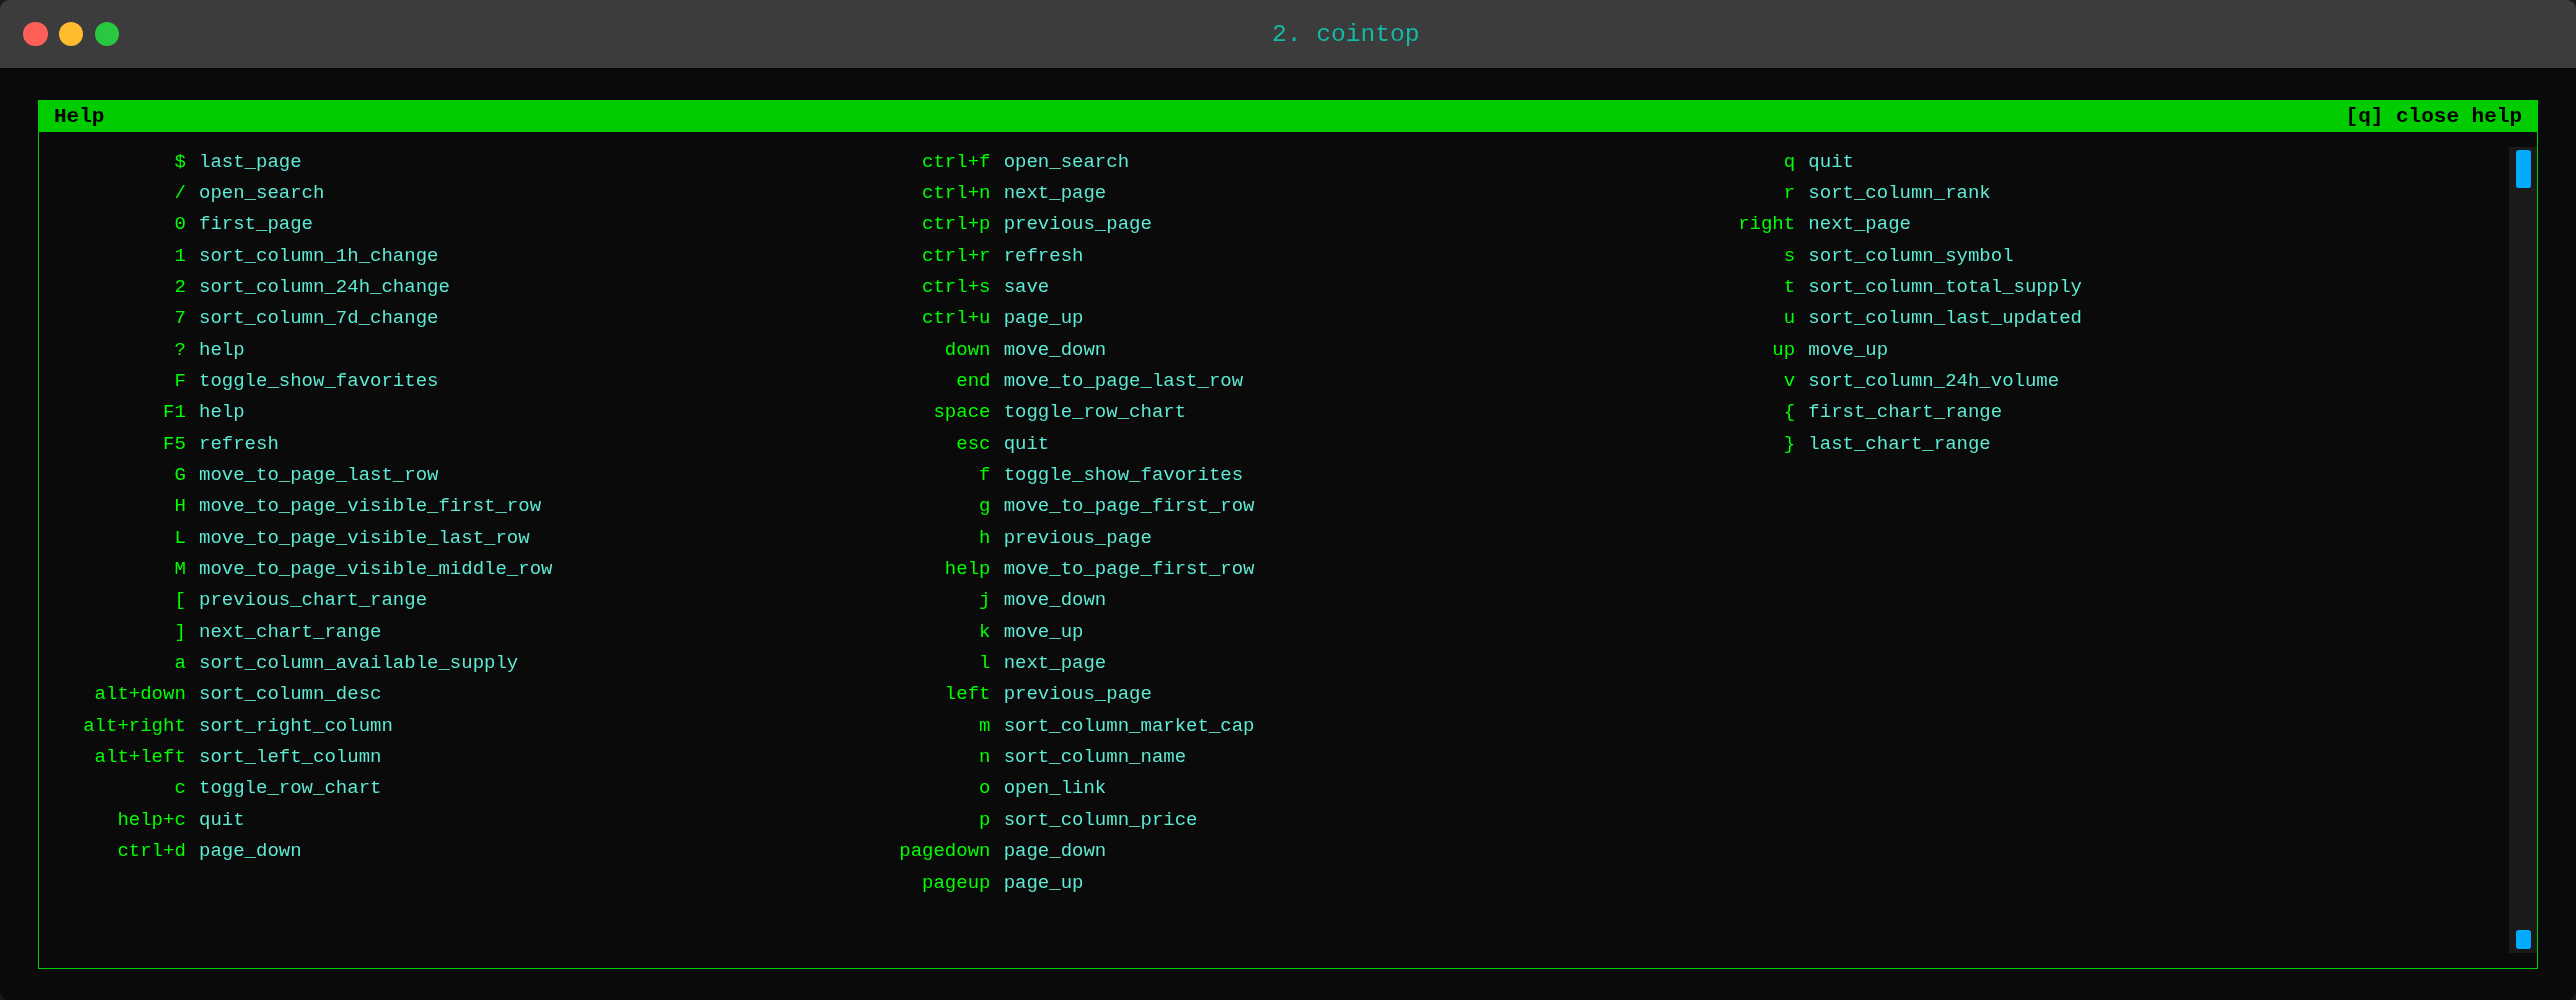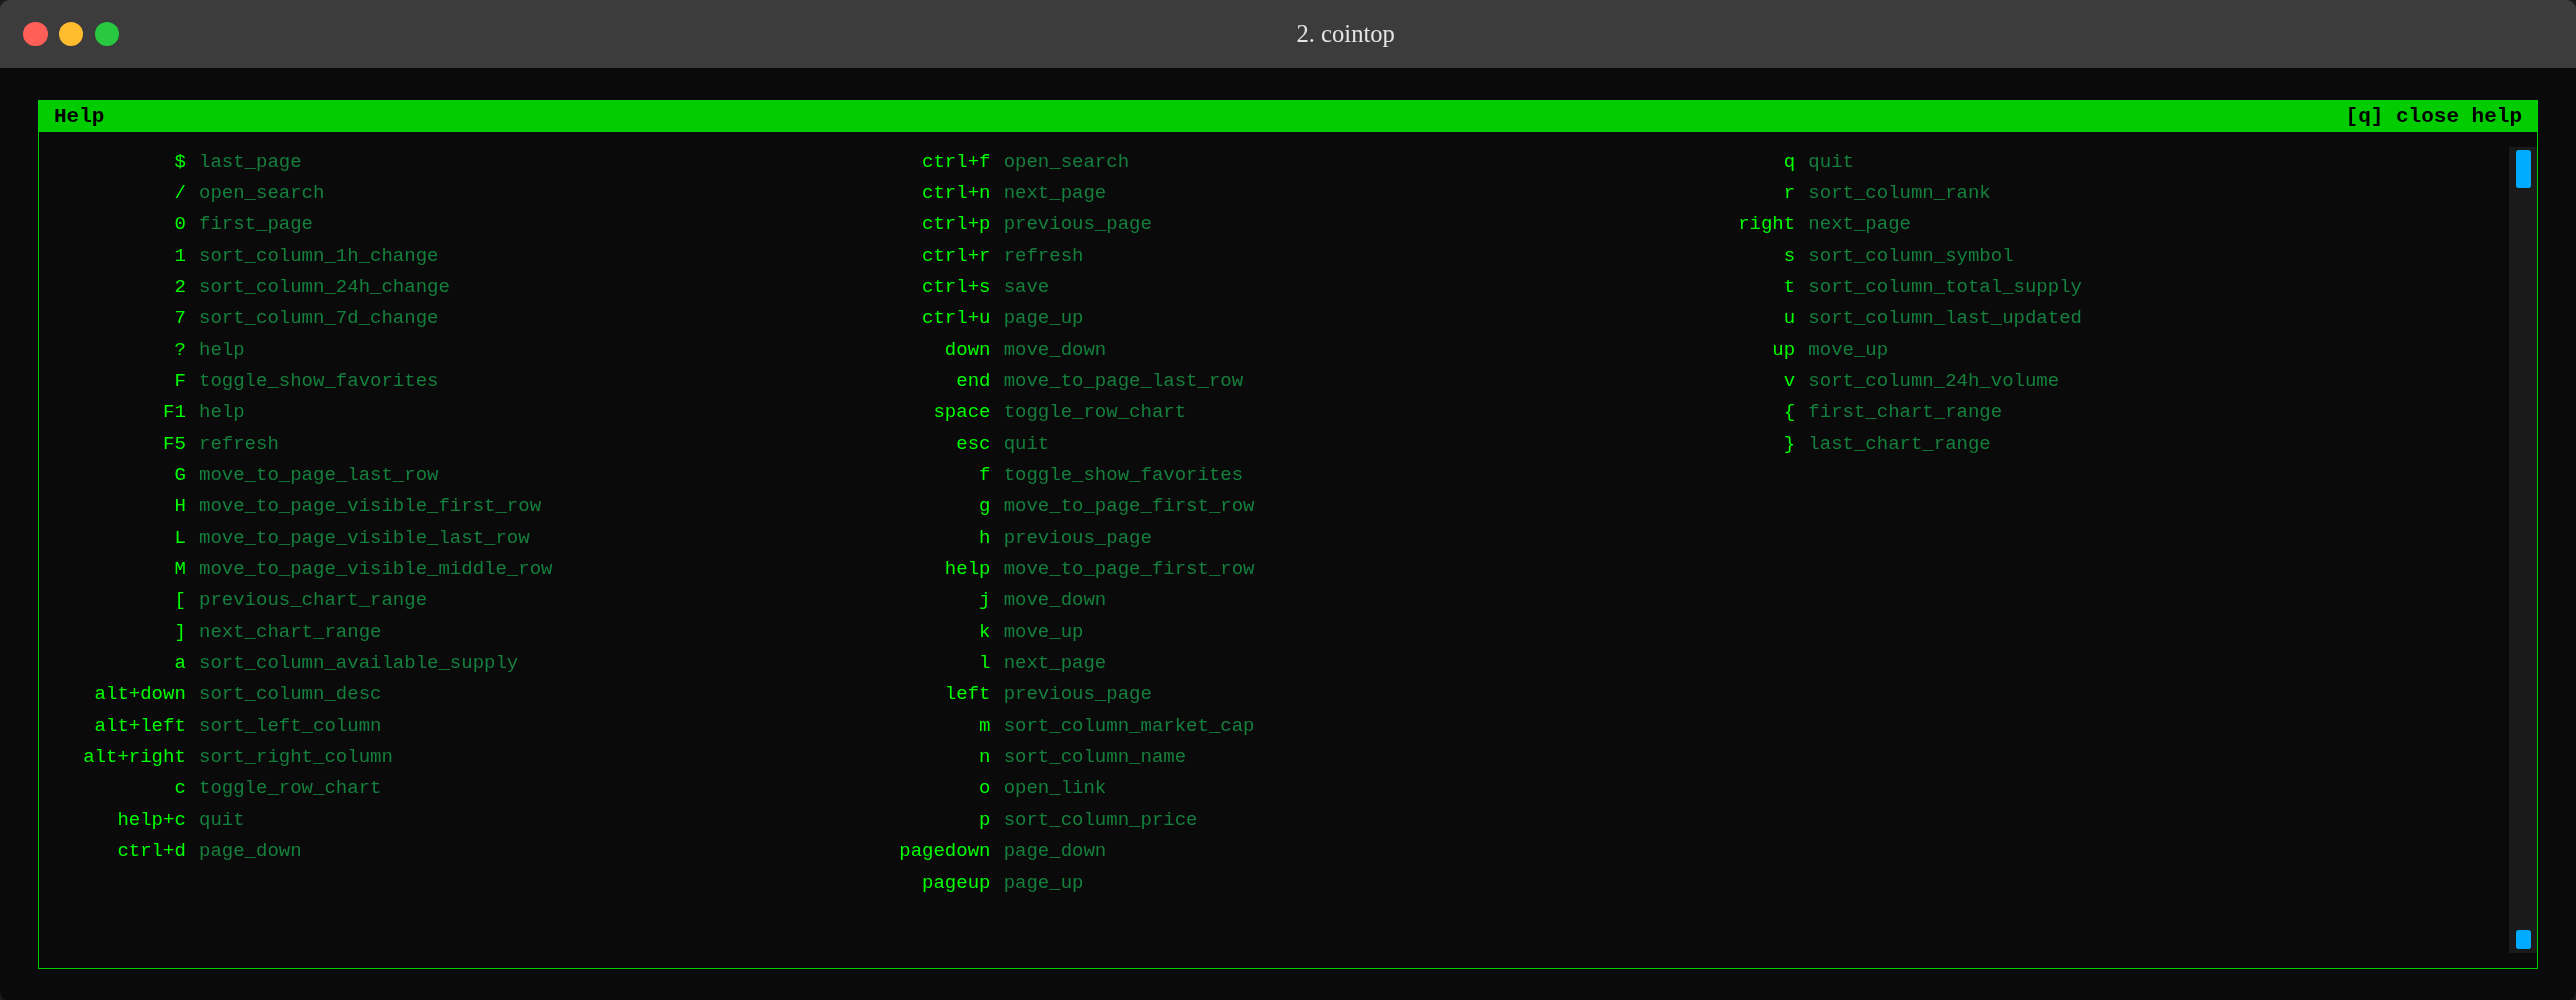--- a/index.html
+++ b/index.html
@@ -36,23 +36,23 @@
       width: 24.6px;
       height: 24.6px;
       border-radius: 50%;
     }
     .tl-close { background: #ff5f57; }
     .tl-minimize { background: #ffbd2e; }
     .tl-maximize { background: #28c840; }
     .window-title {
       flex: 1;
       text-align: center;
-      color: #e5e5e5;
+      color: #14b8a6;
       font-size: 24.6px;
-      font-family: Liberation Serif, serif;
+      font-family: Liberation Mono, monospace;
     }
     .content-area {
       flex: 1;
       background: #0a0a0a;
       padding: 32px 38px;
       display: flex;
       flex-direction: column;
       overflow: hidden;
     }
     .help-panel {
@@ -122,21 +122,21 @@
       white-space: nowrap;
     }
     .kb-key {
       color: #00ff00;
       text-align: right;
       min-width: 132px;
       padding-right: 13.2px;
       font-family: 'Courier New', Courier, monospace;
     }
     .kb-action {
-      color: #15803d;
+      color: #5eead4;
       font-family: 'Courier New', Courier, monospace;
     }
   </style>
 </head>
 <body>
 
 <div class="window">
   <div class="titlebar">
     <div class="traffic-lights">
       <div class="traffic-light tl-close"></div>
@@ -222,26 +222,26 @@
               </div>
             <div class="kb-row">
                 <span class="kb-key">a</span>
                 <span class="kb-action">sort_column_available_supply</span>
               </div>
             <div class="kb-row">
                 <span class="kb-key">alt+down</span>
                 <span class="kb-action">sort_column_desc</span>
               </div>
             <div class="kb-row">
+                <span class="kb-key">alt+right</span>
+                <span class="kb-action">sort_right_column</span>
+              </div>
+            <div class="kb-row">
                 <span class="kb-key">alt+left</span>
                 <span class="kb-action">sort_left_column</span>
-              </div>
-            <div class="kb-row">
-                <span class="kb-key">alt+right</span>
-                <span class="kb-action">sort_right_column</span>
               </div>
             <div class="kb-row">
                 <span class="kb-key">c</span>
                 <span class="kb-action">toggle_row_chart</span>
               </div>
             <div class="kb-row">
                 <span class="kb-key">help+c</span>
                 <span class="kb-action">quit</span>
               </div>
             <div class="kb-row">

